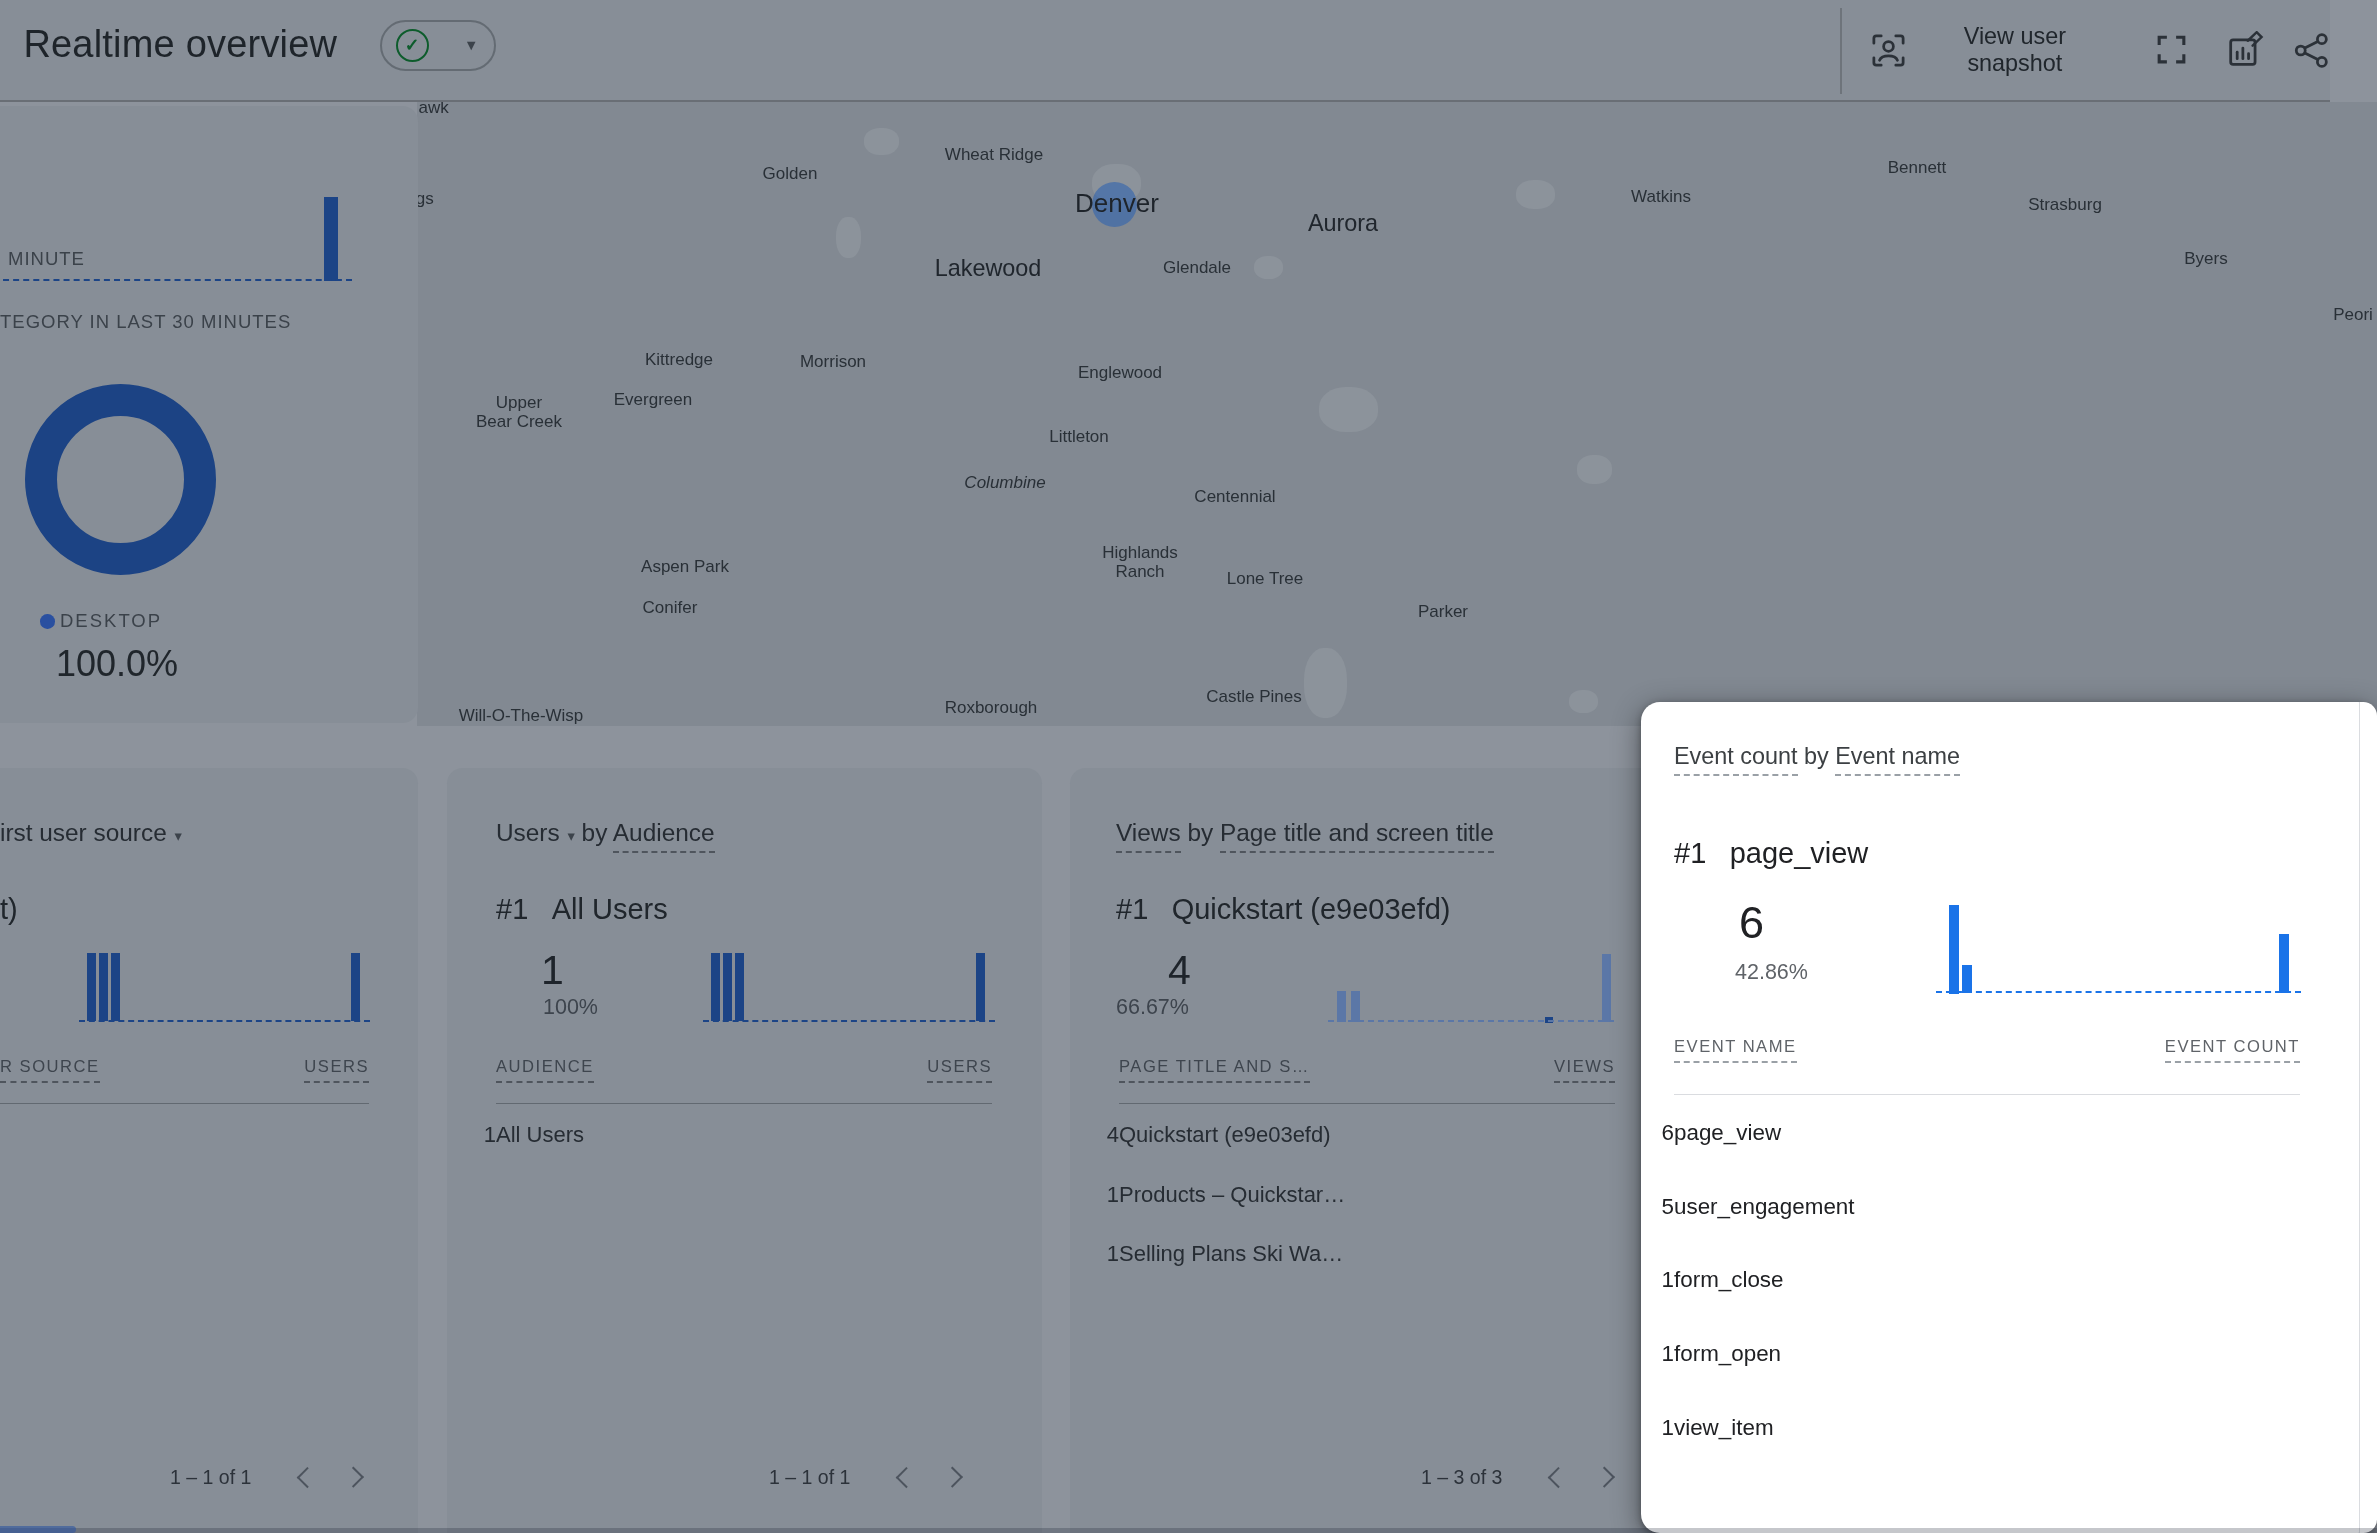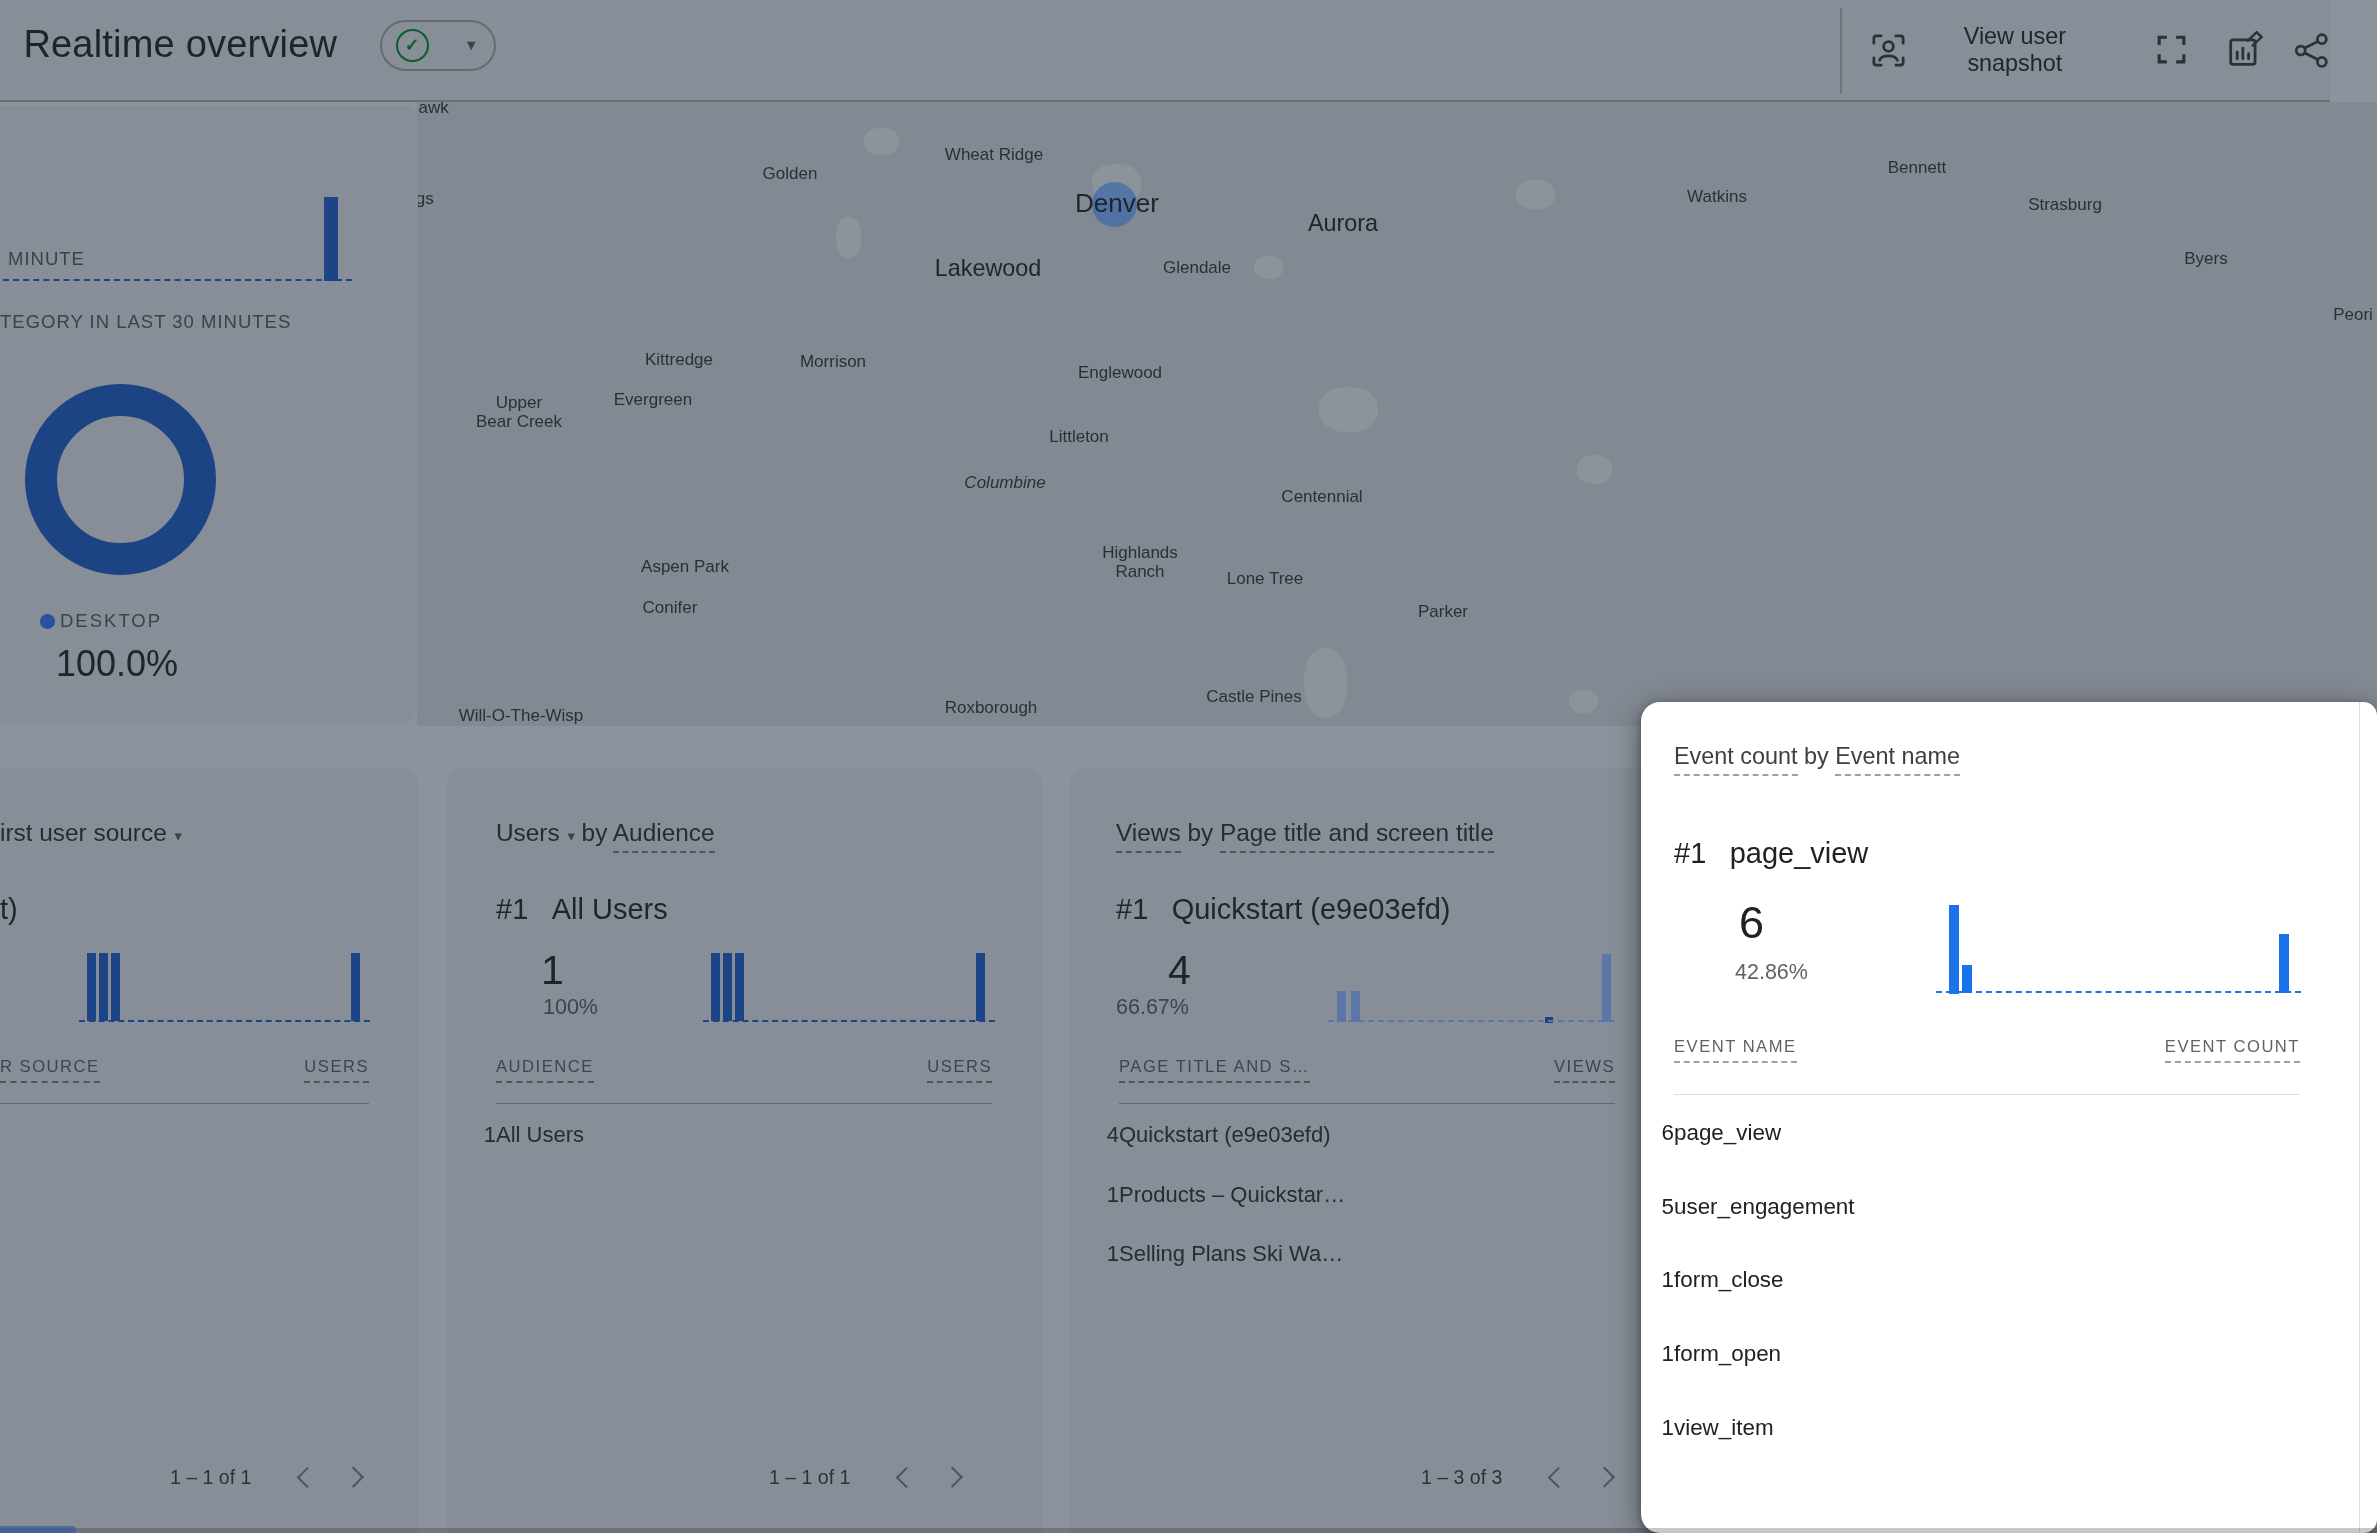--- a/index.html
+++ b/index.html
@@ -169,34 +169,34 @@
     <div>
 
     <span class="city" style="left: 16.6px; top: 5.9px;">awk</span>
         <span class="city" style="left: 7.8px; top: 97px;">gs</span>
         <span class="city" style="left: 373px; top: 72px;">Golden</span>
         <span class="city" style="left: 577px; top: 53px;">Wheat Ridge</span>
         <span class="city xl" style="left: 700px; top: 102px;">Denver</span>
         <span class="city lg" style="left: 926px; top: 121px;">Aurora</span>
         <span class="city lg" style="left: 571px; top: 166px;">Lakewood</span>
         <span class="city" style="left: 780px; top: 166px;">Glendale</span>
-        <span class="city" style="left: 1300px; top: 95px;">Watkins</span>
+        <span class="city" style="left: 1244px; top: 95px;">Watkins</span>
         <span class="city" style="left: 1500px; top: 66px;">Bennett</span>
         <span class="city" style="left: 1648px; top: 103px;">Strasburg</span>
         <span class="city" style="left: 1789px; top: 157px;">Byers</span>
         <span class="city" style="left: 1936px; top: 213px;">Peori</span>
         <span class="city" style="left: 262px; top: 258px; text-align: right;">Kittredge</span>
         <span class="city" style="left: 416px; top: 260px;">Morrison</span>
         <span class="city" style="left: 703px; top: 271px;">Englewood</span>
         <span class="city" style="left: 102px; top: 310px;">Upper
 Bear Creek</span>
         <span class="city" style="left: 236px; top: 298px;">Evergreen</span>
         <span class="city" style="left: 662px; top: 335px;">Littleton</span>
         <span class="city" style="left: 588px; top: 381px; font-style: italic;">Columbine</span>
-        <span class="city" style="left: 905px; top: 395px; text-align: center;">Centennial</span>
+        <span class="city" style="left: 818px; top: 395px; text-align: center;">Centennial</span>
         <span class="city" style="left: 723px; top: 460px;">Highlands
 Ranch</span>
         <span class="city" style="left: 268px; top: 465px;">Aspen Park</span>
         <span class="city" style="left: 848px; top: 477px;">Lone Tree</span>
         <span class="city" style="left: 253px; top: 506px;">Conifer</span>
         <span class="city" style="left: 1026px; top: 510px;">Parker</span>
         <span class="city" style="left: 837px; top: 595px;">Castle Pines</span>
         <span class="city" style="left: 574px; top: 606px;">Roxborough</span>
         <span class="city" style="left: 104px; top: 614px;">Will-O-The-Wisp</span>
       </div>

